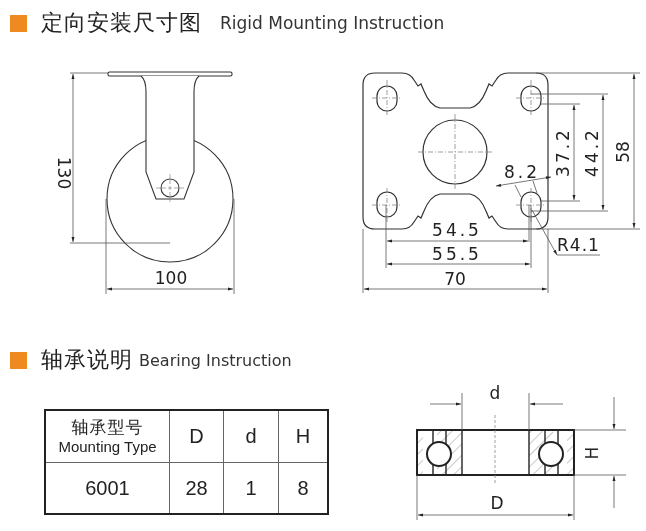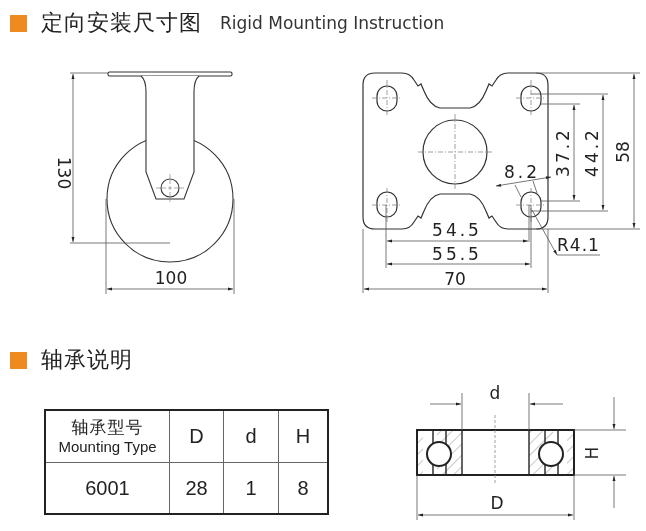--- a/index.html
+++ b/index.html
@@ -25,20 +25,21 @@
 
 <div class="section-head" id="head1">
   <div class="sq"></div>
   <span class="cn">定向安装尺寸图</span>
   <span class="en">Rigid Mounting Instruction</span>
 </div>
 
 <div class="section-head" id="head2">
   <div class="sq"></div>
   <span class="cn">轴承说明</span>
+  <span class="en">Bearing Instruction</span>
 </div>
 
 <svg class="fig" width="646" height="531" viewBox="0 0 646 531">
   <defs>
     <marker id="arr" viewBox="0 0 10 10" refX="10" refY="5" markerWidth="9" markerHeight="5" orient="auto-start-reverse" markerUnits="userSpaceOnUse">
       <path d="M0,2 L10,5 L0,8 z" fill="#222"></path>
     </marker>
     <pattern id="hatch" width="8" height="8" patternUnits="userSpaceOnUse" patternTransform="rotate(45)">
       <line x1="0" y1="0" x2="0" y2="8" stroke="#777" stroke-width="0.8"></line>
     </pattern>

